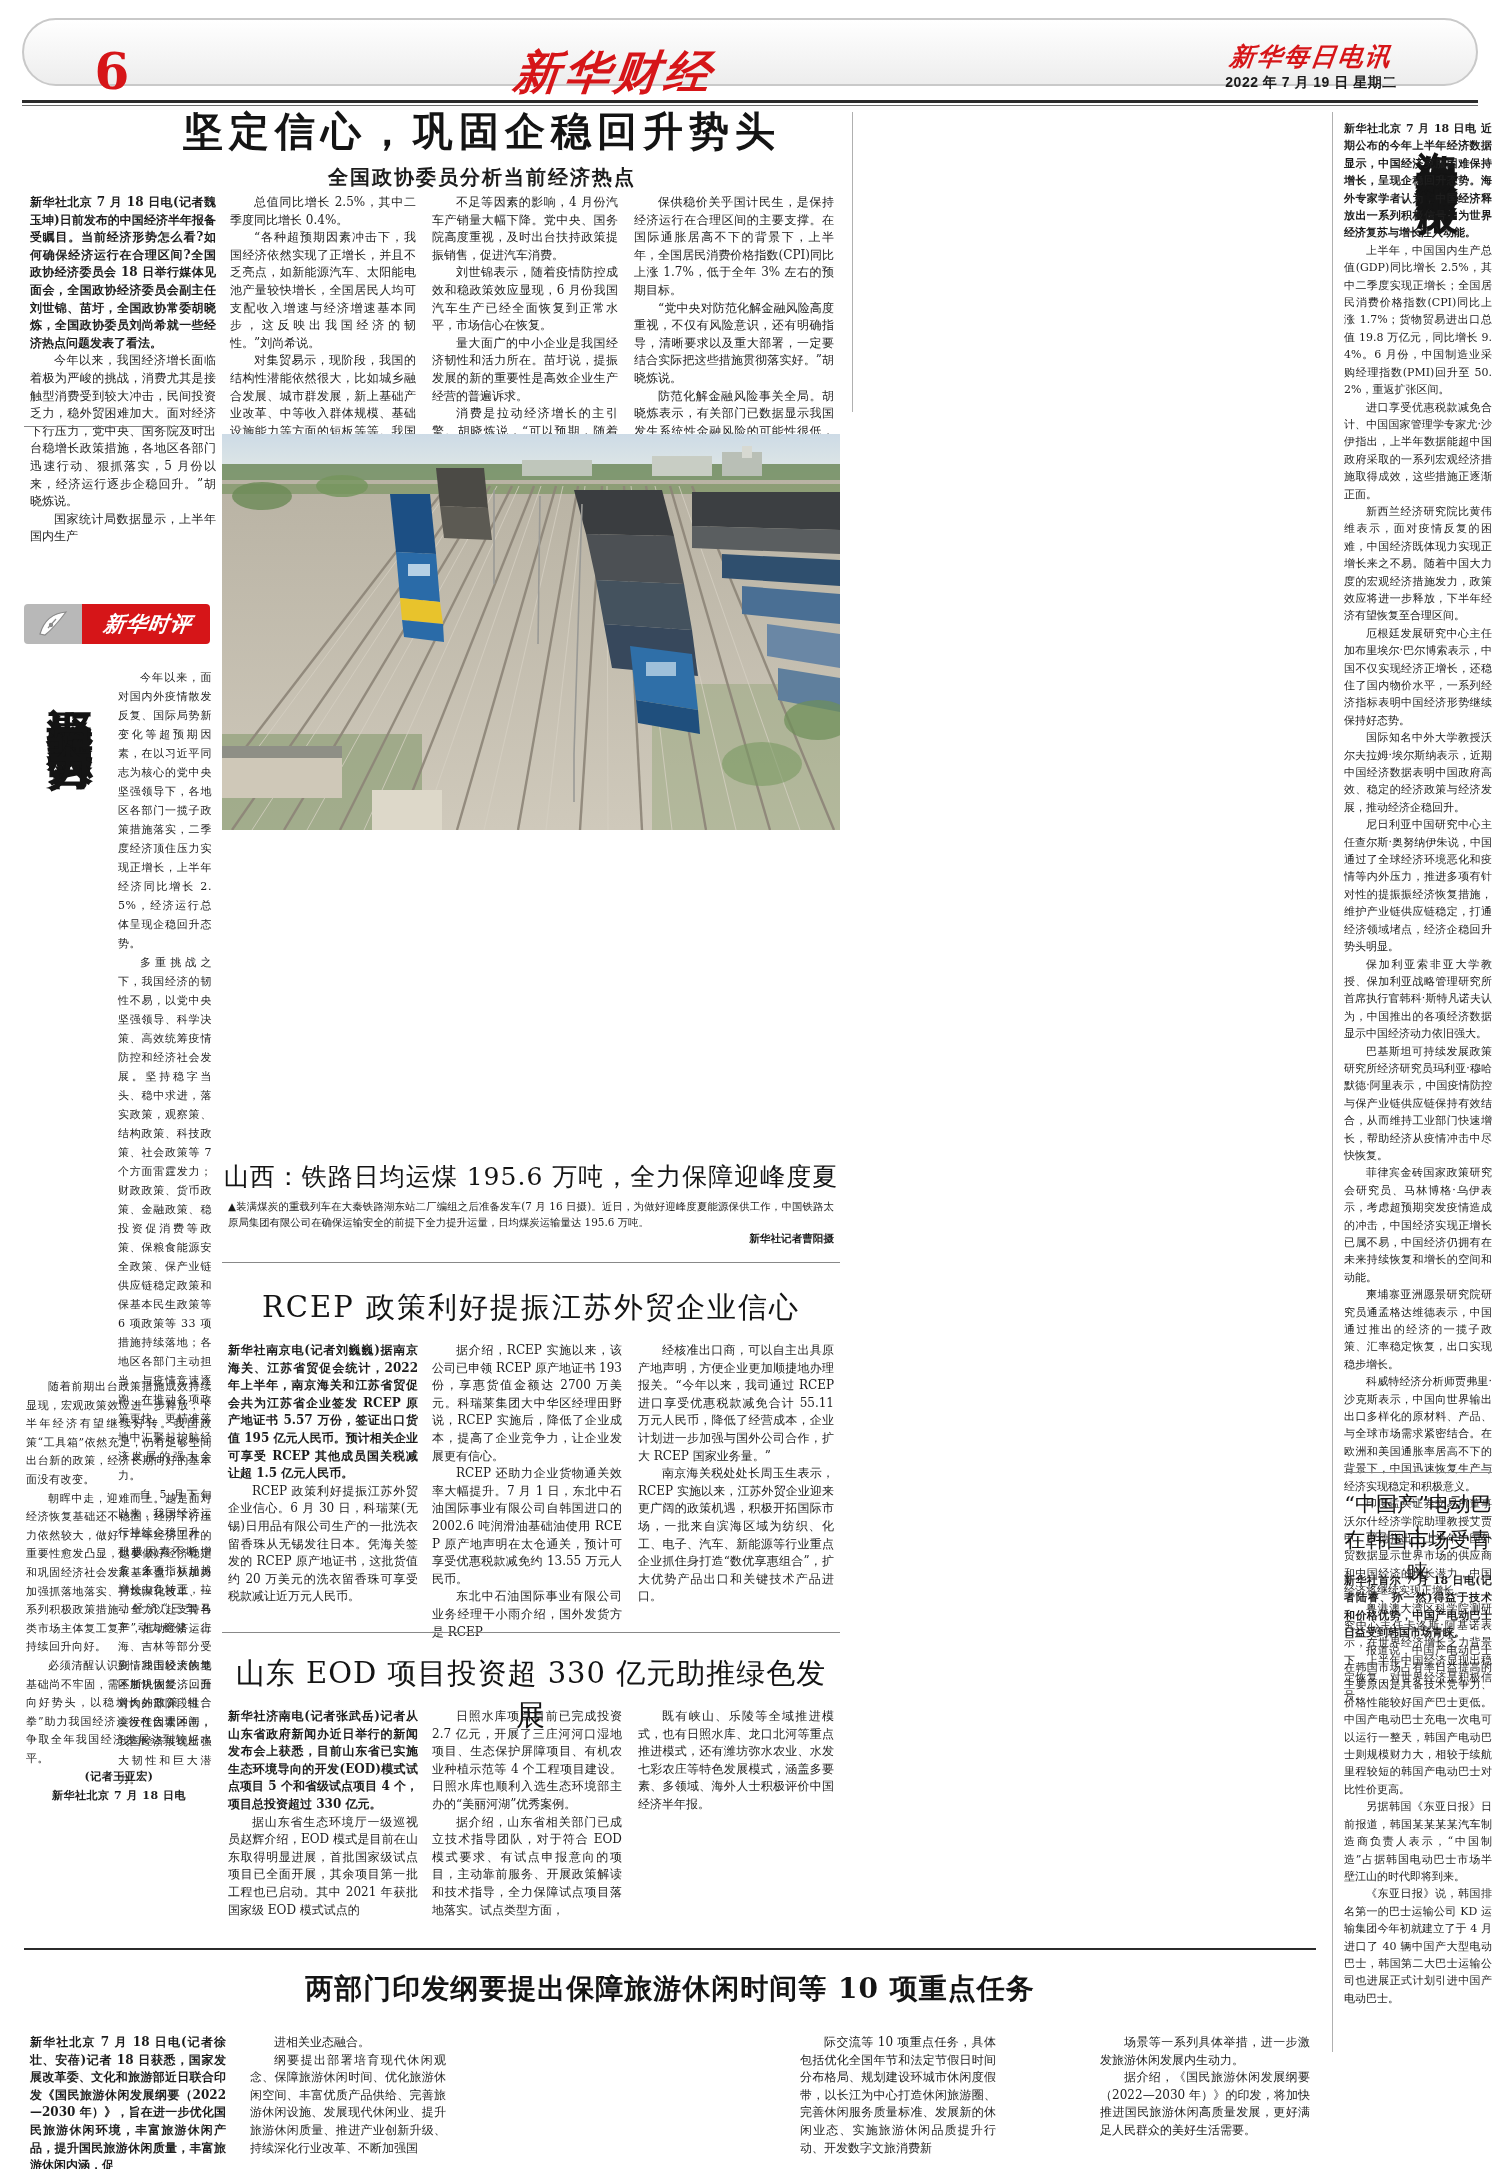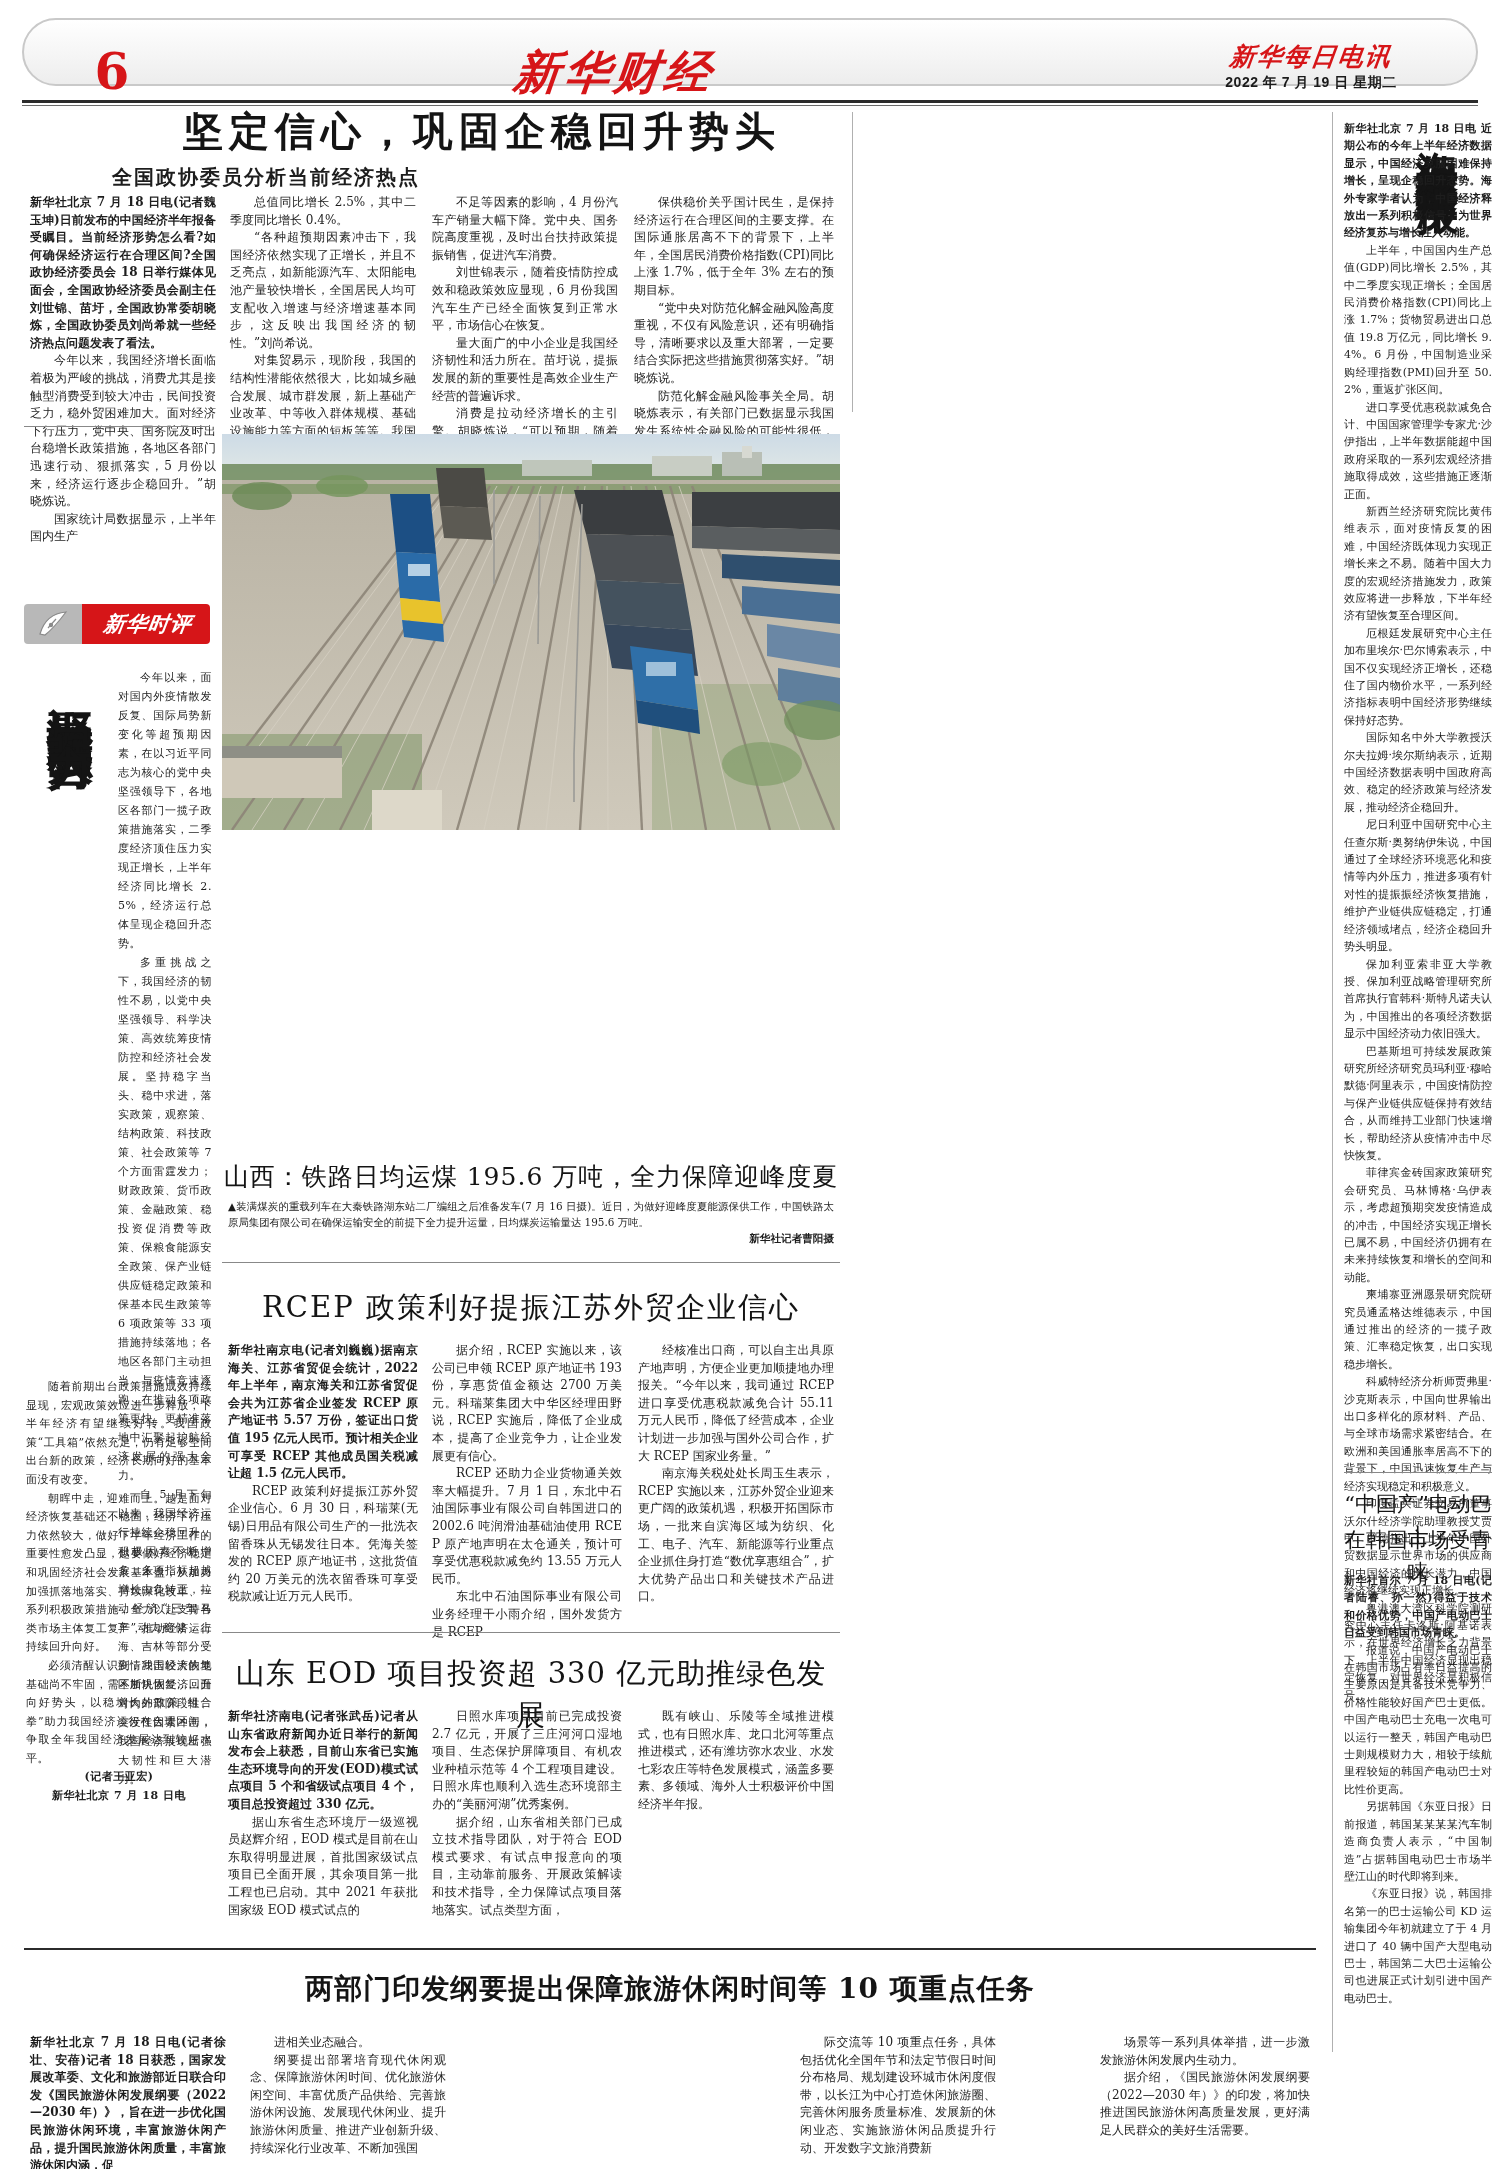--- a/index.html
+++ b/index.html
@@ -61,21 +61,21 @@
 
   
   .h-main{
     position:absolute;
     font-family:"DejaVu Serif","Liberation Serif",serif;
     font-weight:bold;color:#141414;text-align:center;
   }
   .h-sub{
     position:absolute;
     font-family:"Liberation Sans",sans-serif;
-    font-weight:bold;color:#1d1d1d;text-align:left;
+    font-weight:bold;color:#1d1d1d;text-align:center;
   }
 
   
   .vtitle{
     position:absolute;
     writing-mode:vertical-rl;
     text-orientation:upright;
     font-family:"DejaVu Serif","Liberation Serif",serif;
     font-weight:bold;color:#141414;
     letter-spacing:3px;

